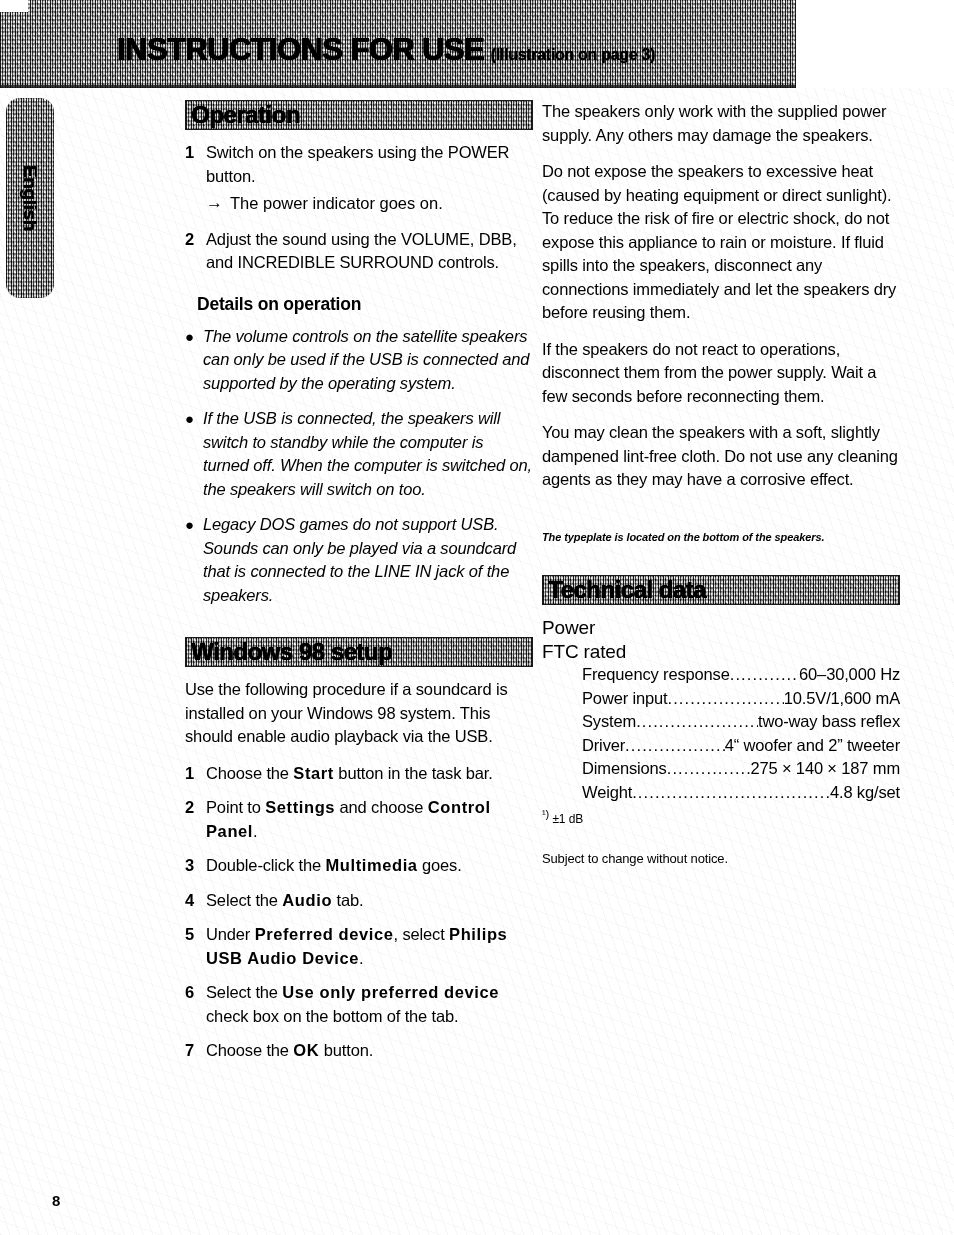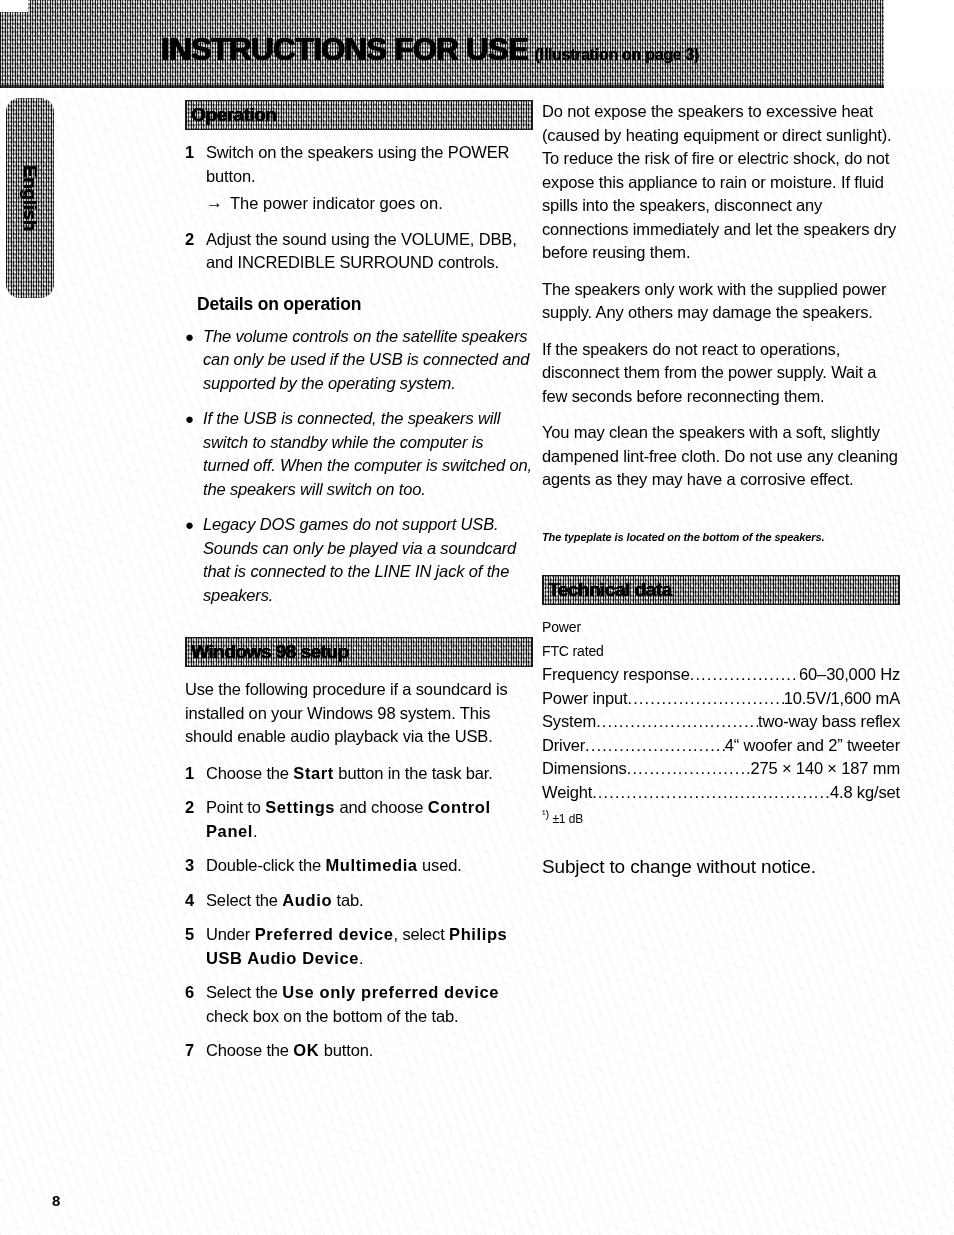--- a/index.html
+++ b/index.html
@@ -36,21 +36,21 @@
         rgba(0,0,0,.25) 4px, rgba(0,0,0,.25) 7px),
       repeating-linear-gradient(123deg,
         rgba(0,0,0,.45) 0px, rgba(0,0,0,.45) 1px,
         rgba(255,255,255,.45) 1px, rgba(255,255,255,.45) 4px);
   }
 
   
   #masthead {
     position: absolute;
     left: 0; top: 0;
-    width: 884px; height: 88px;
+    width: 796px; height: 88px;
   }
   #masthead-inner {
     position: absolute;
     left: 0; top: 0; right: 0; bottom: 0;
   }
   #masthead .title-wrap {
     position: absolute;
     left: 0; right: 0;
     top: 32px;
     text-align: center;
@@ -122,21 +122,21 @@
     position: relative;
     height: 28px;
     margin-bottom: 11px;
     border: 1px solid #1a1a1a;
     overflow: hidden;
   }
   .section-band .band-text {
     position: absolute;
     left: 5px; top: 50%;
     transform: translateY(-50%);
-    font-size: 19px;
+    font-size: 24px;
     font-weight: bold;
     letter-spacing: -0.5px;
     white-space: nowrap;
     color: #000;
     text-shadow: 0 0 1px #000, 0.5px 0 0 #000;
   }
 
   
   .body-text {
     font-size: 16.5px;
@@ -207,34 +207,35 @@
     font-size: 11px;
     line-height: 23.5px;
     font-weight: bold;
     font-style: italic;
     letter-spacing: -0.1px;
     margin: 34px 0 0 0;
   }
 
   
   .tech-line {
-    font-size: 14px;
+    font-size: 19px;
     line-height: 23.5px;
     letter-spacing: -0.15px;
     white-space: nowrap;
   }
   .tech-line.indent { padding-left: 48px; }
 
   .spec-row {
     display: flex;
     align-items: baseline;
     font-size: 16.5px;
     line-height: 23.5px;
     letter-spacing: -0.15px;
     white-space: nowrap;
+    margin-left: 40px;
   }
   .spec-row .label { flex: 0 0 auto; }
   .spec-row .leader {
     flex: 1 1 auto;
     overflow: hidden;
     white-space: nowrap;
     margin: 0 0px;
     letter-spacing: 1.1px;
     font-size: 16.5px;
   }
@@ -242,23 +243,23 @@
 
   .footnote {
     font-size: 12px;
     line-height: 16px;
     margin-top: 2px;
     letter-spacing: -0.1px;
   }
   .footnote sup { font-size: 11px; }
 
   .subject-line {
-    font-size: 19px;
+    font-size: 13px;
     line-height: 23px;
-    margin-top: 28px;
+    margin-top: 20px;
     letter-spacing: -0.15px;
   }
 
   .gap-sm { height: 8px; }
   .gap-md { height: 18px; }
 
   
   #page-number {
     position: absolute;
     left: 52px;
@@ -349,21 +350,21 @@
     <span class="txt"><span>Choose the </span><span class="ui">Start</span><span> button in the task bar.</span></span>
   </div>
 
   <div class="step">
     <span class="num">2</span>
     <span class="txt"><span>Point to </span><span class="ui">Settings</span><span> and choose </span><span class="ui">Control Panel</span><span>.</span></span>
   </div>
 
   <div class="step">
     <span class="num">3</span>
-    <span class="txt"><span>Double-click the </span><span class="ui">Multimedia</span><span> used.</span></span>
+    <span class="txt"><span>Double-click the </span><span class="ui">Multimedia</span><span> goes.</span></span>
   </div>
 
   <div class="step">
     <span class="num">4</span>
     <span class="txt"><span>Select the </span><span class="ui">Audio</span><span> tab.</span></span>
   </div>
 
   <div class="step">
     <span class="num">5</span>
     <span class="txt"><span>Under </span><span class="ui">Preferred device</span><span>, select </span><span class="ui">Philips USB Audio Device</span><span>.</span></span>
@@ -377,22 +378,22 @@
   <div class="step">
     <span class="num">7</span>
     <span class="txt"><span>Choose the </span><span class="ui">OK</span><span> button.</span></span>
   </div>
 
 </div>
 
 <div class="column" id="col-right">
 
 
+  <p class="body-text">The speakers only work with the supplied power supply. Any others may damage the speakers.</p>
   <p class="body-text">Do not expose the speakers to excessive heat (caused by heating equipment or direct sunlight). To reduce the risk of fire or electric shock, do not expose this appliance to rain or moisture. If fluid spills into the speakers, disconnect any connections immediately and let the speakers dry before reusing them.</p>
-  <p class="body-text">The speakers only work with the supplied power supply. Any others may damage the speakers.</p>
   <p class="body-text">If the speakers do not react to operations, disconnect them from the power supply. Wait a few seconds before reconnecting them.</p>
   <p class="body-text">You may clean the speakers with a soft, slightly dampened lint-free cloth. Do not use any cleaning agents as they may have a corrosive effect.</p>
 
   <p class="note-bold-italic">The typeplate is located on the bottom of the speakers.</p>
 
   <div class="gap-md"></div>
   <div class="gap-sm"></div>
 
   <div class="section-band noise">
     <span class="band-text">Technical data</span>

